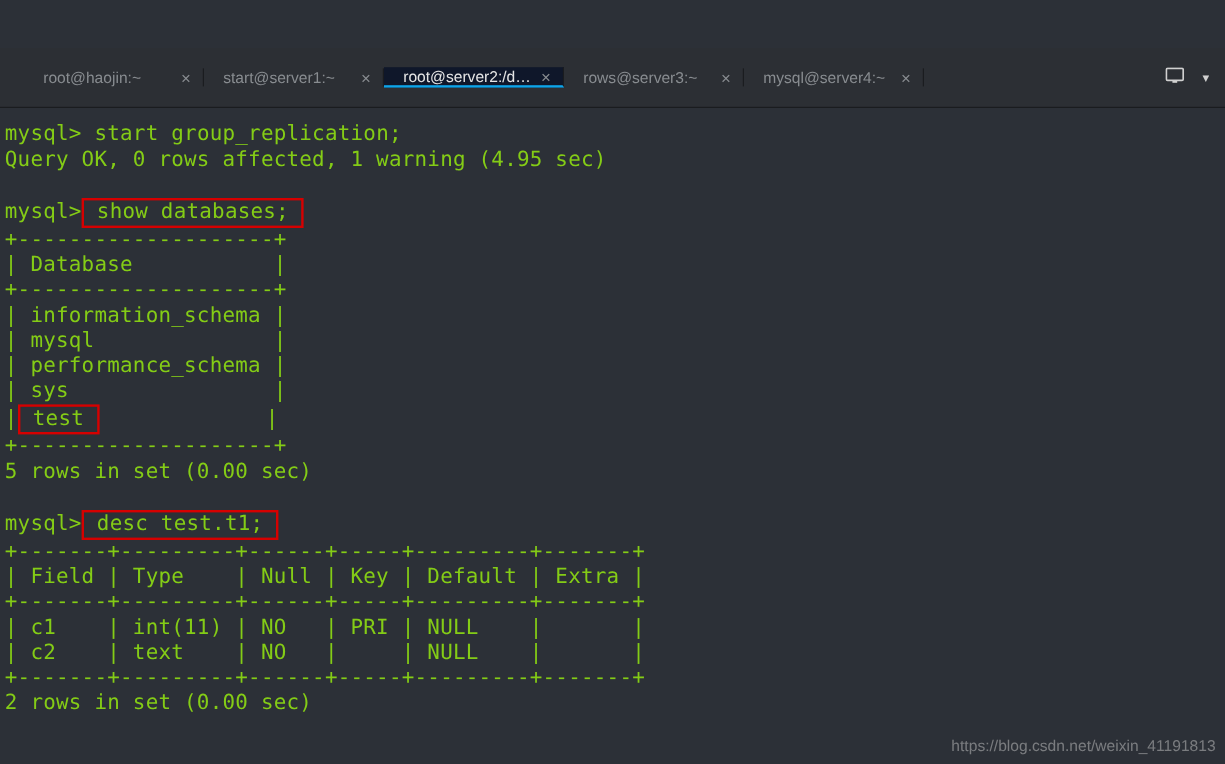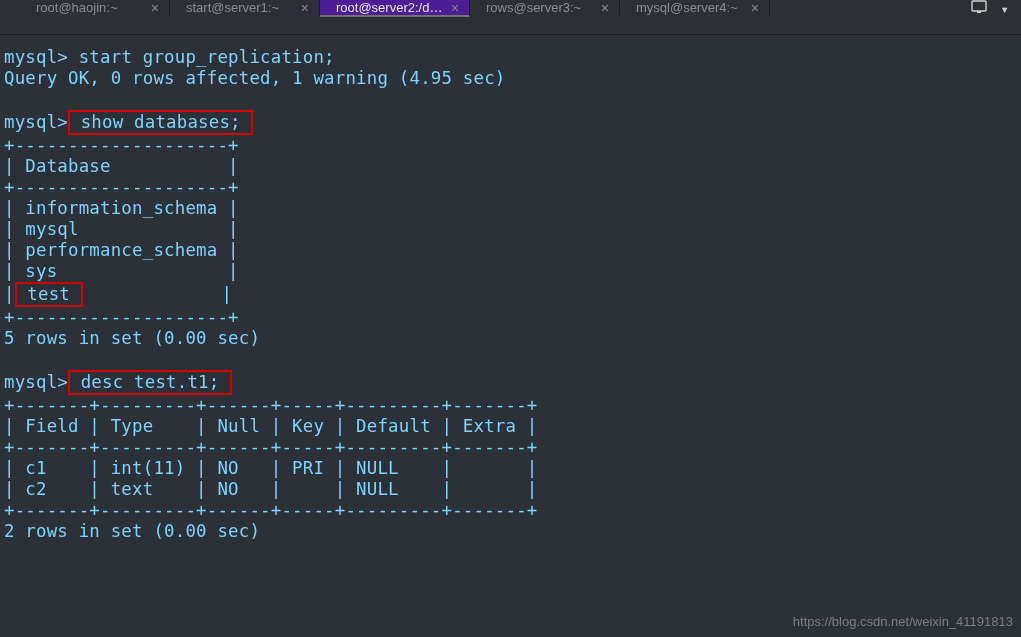--- a/index.html
+++ b/index.html
@@ -5,45 +5,46 @@
   * { margin: 0; padding: 0; box-sizing: border-box; }
   body {
     width: 1021px;
     height: 637px;
     background: #2c3037;
     font-family: "Consolas", "Monaco", monospace;
     overflow: hidden;
     position: relative;
   }
   .tab-bar {
-    height: 35px;
+    height: 50px;
     background: #2c2f34;
     display: flex;
-    align-items: flex-start;
+    align-items: center;
     border-bottom: 1px solid #1a1c1f;
+    margin-top: 40px;
   }
   .tab-bar-left {
     width: 20px;
     background: #2c2f34;
   }
   .tab {
     display: flex;
     align-items: center;
     padding: 0 10px 0 16px;
     color: #888c90;
     font-size: 13px;
     font-family: -apple-system, "Segoe UI", sans-serif;
     border-right: 1px solid #1a1c1f;
     min-width: 150px;
     cursor: pointer;
   }
   .tab.active {
-    background: #4c1d95;
+    background: #0f172a;
     color: #e6e6e6;
-    border-bottom: 2px solid #737373;
+    border-bottom: 2px solid #0ea5e9;
   }
   .tab .tab-label { flex: 1; }
   .tab .tab-close {
     margin-left: 8px;
     font-size: 14px;
     line-height: 1;
     color: #888c90;
   }
   .tab-bar-right {
     margin-left: auto;
@@ -53,21 +54,21 @@
     gap: 14px;
     color: #d0d0d0;
   }
   .icon-btn {
     cursor: pointer;
     font-size: 14px;
     color: #d0d0d0;
   }
   .terminal {
     padding: 12px 4px 4px 4px;
-    color: #7dd3fc;
+    color: #84cc16;
     font-size: 17.4px;
     line-height: 21px;
     white-space: pre;
     font-family: "Consolas", "Monaco", monospace;
     letter-spacing: 0.2px;
   }
   .hl-box {
     border: 2px solid #d60000;
     padding: 0 0px;
     display: inline-block;

